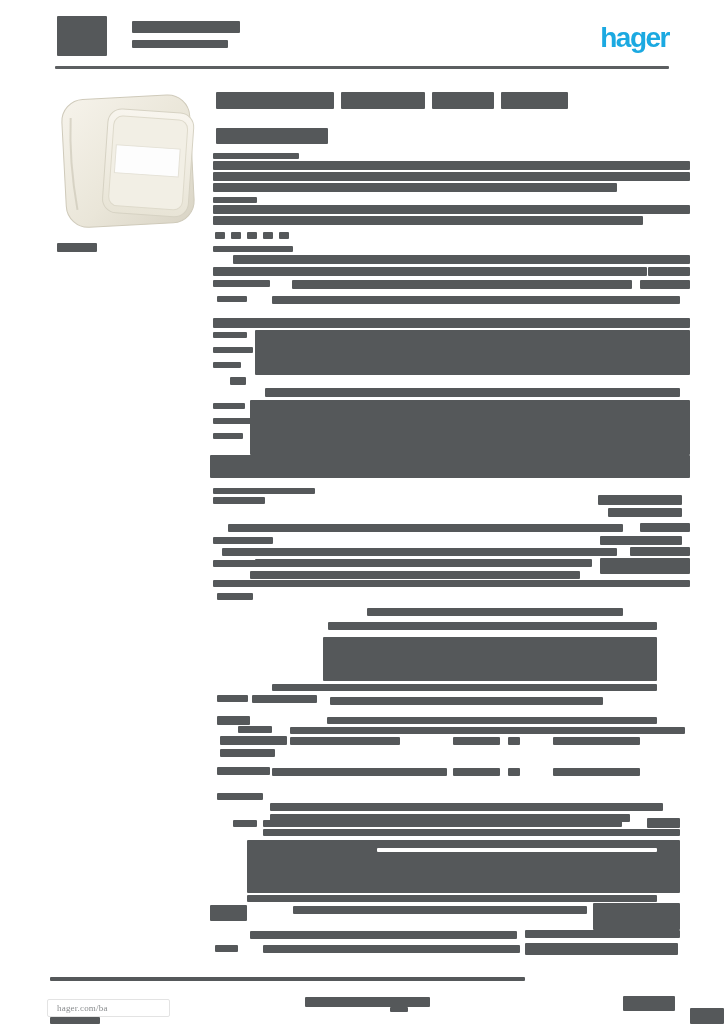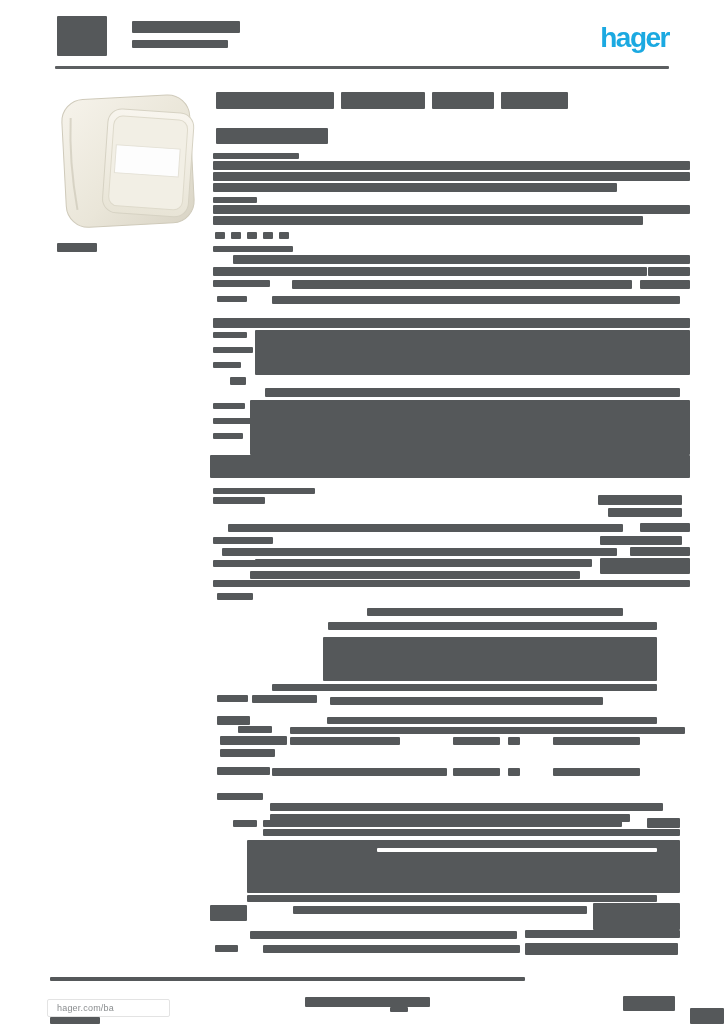--- a/index.html
+++ b/index.html
@@ -13,21 +13,21 @@
     color:#1ba9e1;font-size:28px;font-weight:bold;letter-spacing:-1.5px;
     line-height:32px;text-align:right;
   }
   .photo{position:absolute;left:57px;top:85px;width:146px;height:152px;}
   .sitebox{
     position:absolute;left:47px;top:999px;width:123px;height:18px;
     background:#ffffff;border:1px solid #e3e3e3;border-radius:2px;
     box-sizing:border-box;display:flex;align-items:center;
   }
   .sitebox span{
-    color:#8a8d8f;font-size:9px;padding-left:9px;letter-spacing:0.2px;
+    color:#8a8d8f;font-size:9px;padding-left:9px;letter-spacing:0.2px;font-family:Liberation Serif, serif;
   }
 </style>
 </head>
 <body>
 
 <div class="page">
 
   <div id="redaction-layer">
       <div class="bar" style="left: 57px; top: 16px; width: 50px; height: 40px;"></div>
       <div class="bar" style="left: 132px; top: 21px; width: 108px; height: 12px;"></div>

